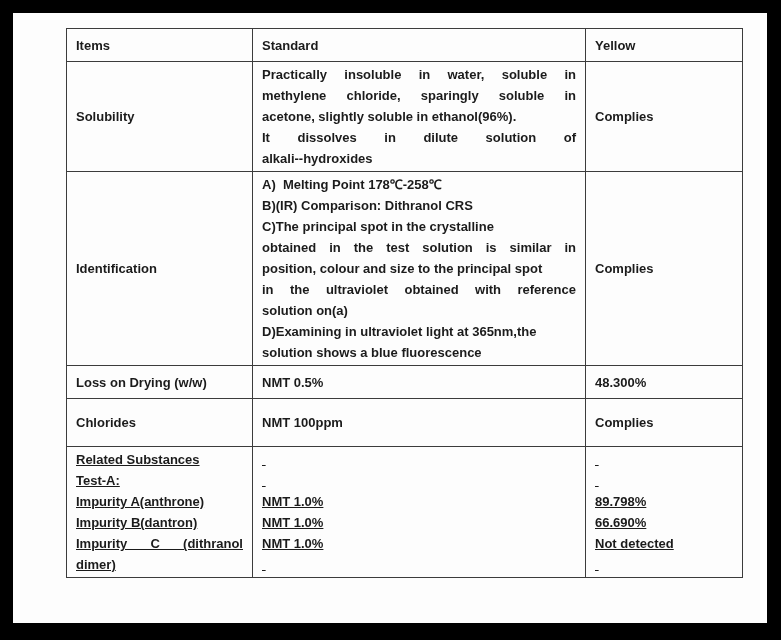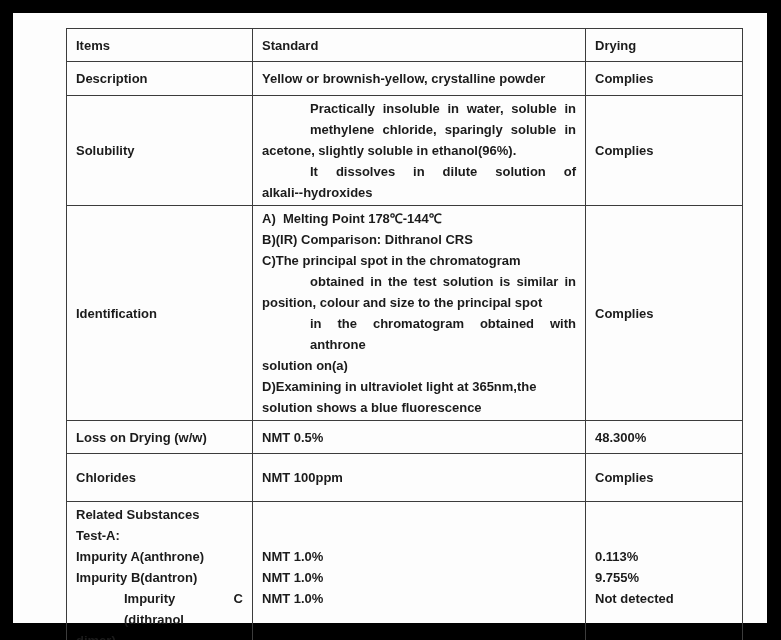--- a/index.html
+++ b/index.html
@@ -32,85 +32,74 @@
     border: 1.5px solid #3c3c3c;
     padding: 0 9px;
     font-size: 13px;
     font-weight: bold;
     overflow: hidden;
     text-align: left;
   }
   td { vertical-align: middle; }
   td.multi { vertical-align: top; padding-top: 2px; padding-bottom: 2px; }
   .line { line-height: 21px; white-space: pre-wrap; }
-  .jline { text-align: justify; text-align-last: justify; margin-left: 48px; }
+  .jline { text-align: justify; text-align-last: justify; }
   tr.header-row            { height: 33px; }
   tr.row-description       { height: 34px; }
   tr.row-solubility        { height: 106px; }
   tr.row-identification    { height: 190px; }
   tr.row-loss-on-drying    { height: 33px; }
   tr.row-sulfated-ash      { height: 34px; }
   tr.row-chlorides         { height: 48px; margin-top: 22px; }
-  tr.row-related-substances{ height: 124px; }
+  tr.row-related-substances{ height: 124px; text-decoration: underline; }
 </style>
 </head>
 <body>
 
 <div class="paper">
   <table class="coa-table">
     <colgroup>
       <col class="c-items">
       <col class="c-standard">
       <col class="c-results">
     </colgroup>
     <thead>
       <tr class="header-row">
           <th>Items</th>
           <th>Standard</th>
-          <th>Drying</th>
+          <th>Yellow</th>
         </tr>
     </thead>
     <tbody>
-        <tr class="row-description">
-          <td class="cell-items">
-            <div class="line">Description</div>
-          </td>
-          <td class="cell-standard">
-            <div class="line">Yellow or brownish-yellow, crystalline powder</div>
-          </td>
-          <td class="cell-results">
-            <div class="line">Complies</div>
-          </td>
-        </tr>
         <tr class="row-solubility">
           <td class="cell-items">
             <div class="line">Solubility</div>
           </td>
           <td class="cell-standard multi">
             <div class="line jline">Practically insoluble in water, soluble in</div>
             <div class="line jline">methylene chloride, sparingly soluble in</div>
             <div class="line">acetone, slightly soluble in ethanol(96%).</div>
             <div class="line jline">It dissolves in dilute solution of</div>
             <div class="line">alkali--hydroxides</div>
           </td>
           <td class="cell-results">
             <div class="line">Complies</div>
           </td>
         </tr>
         <tr class="row-identification">
           <td class="cell-items">
             <div class="line">Identification</div>
           </td>
           <td class="cell-standard multi">
-            <div class="line">A)  Melting Point 178℃-144℃</div>
+            <div class="line">A)  Melting Point 178℃-258℃</div>
             <div class="line">B)(IR) Comparison: Dithranol CRS</div>
-            <div class="line">C)The principal spot in the chromatogram</div>
+            <div class="line">C)The principal spot in the crystalline</div>
             <div class="line jline">obtained in the test solution is similar in</div>
             <div class="line">position, colour and size to the principal spot</div>
-            <div class="line jline">in the chromatogram obtained with anthrone</div>
+            <div class="line jline">in the ultraviolet obtained with reference</div>
             <div class="line">solution on(a)</div>
             <div class="line">D)Examining in ultraviolet light at 365nm,the</div>
             <div class="line">solution shows a blue fluorescence</div>
           </td>
           <td class="cell-results">
             <div class="line">Complies</div>
           </td>
         </tr>
         <tr class="row-loss-on-drying">
           <td class="cell-items">
@@ -147,21 +136,21 @@
             <div class="line">&nbsp;</div>
             <div class="line">&nbsp;</div>
             <div class="line">NMT 1.0%</div>
             <div class="line">NMT 1.0%</div>
             <div class="line">NMT 1.0%</div>
             <div class="line">&nbsp;</div>
           </td>
           <td class="cell-results multi">
             <div class="line">&nbsp;</div>
             <div class="line">&nbsp;</div>
-            <div class="line">0.113%</div>
-            <div class="line">9.755%</div>
+            <div class="line">89.798%</div>
+            <div class="line">66.690%</div>
             <div class="line">Not detected</div>
             <div class="line">&nbsp;</div>
           </td>
         </tr>
       </tbody>
   </table>
 </div>
 
 </body></html>

